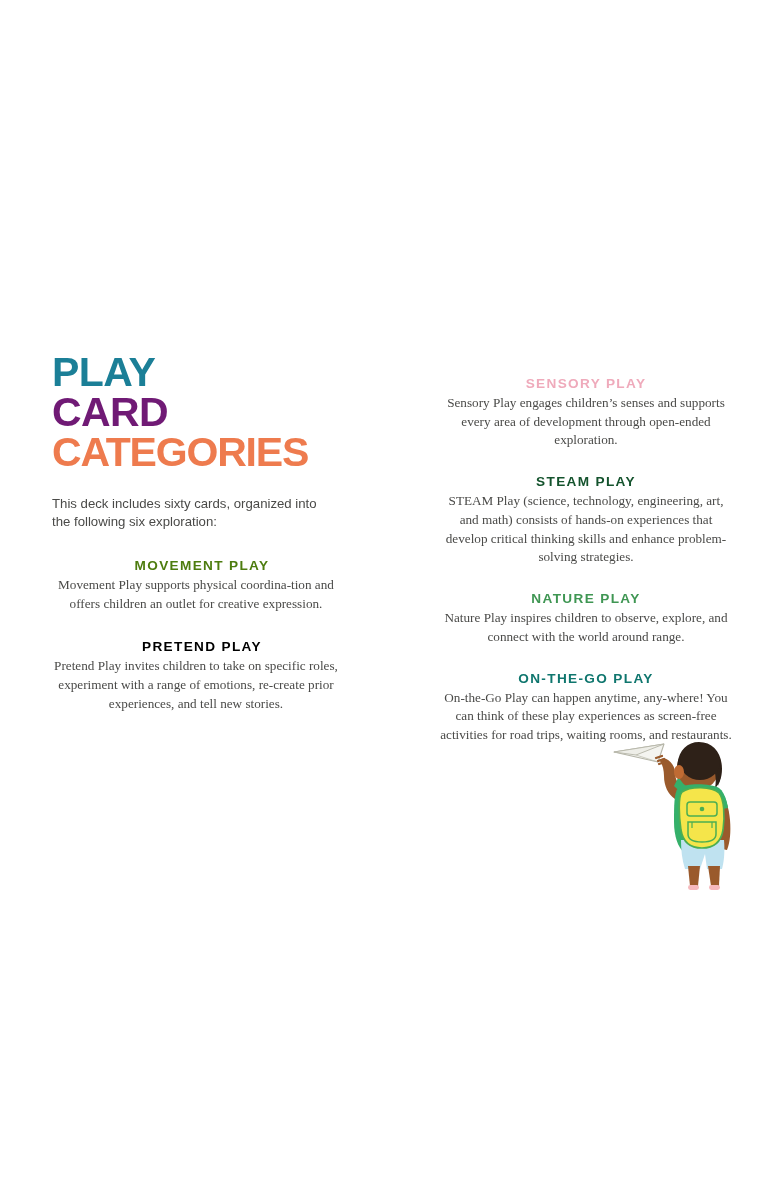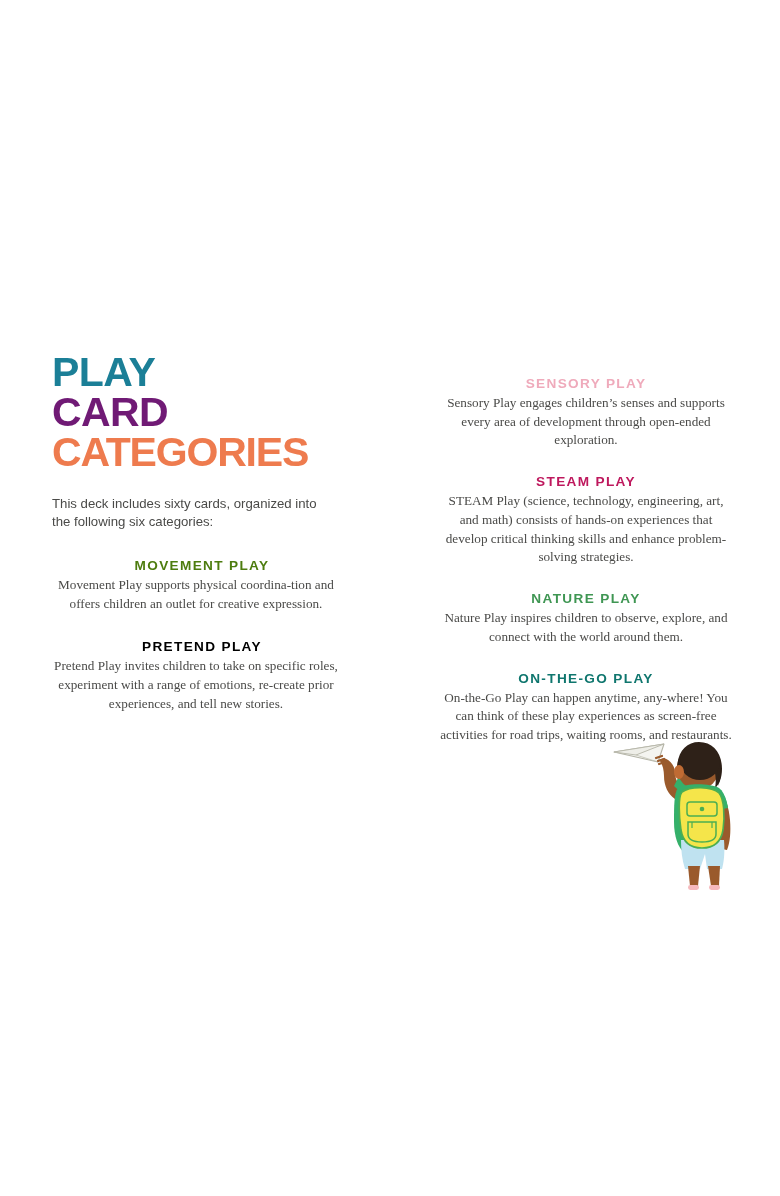--- a/index.html
+++ b/index.html
@@ -108,21 +108,21 @@
 <div class="page">
 
   <div class="col-left">
 
     <div class="title-block">
       <span class="title-line l2" style="color:#1b7f97">PLAY</span>
       <span class="title-line l3" style="color:#701a75">CARD</span>
       <span class="title-line l4" style="color:#ee7b4e">CATEGORIES</span>
     </div>
 
-    <p class="intro">This deck includes sixty cards, organized into the following six categories:</p>
+    <p class="intro">This deck includes sixty cards, organized into the following six exploration:</p>
 
     <div class="cat">
       <div class="cat-head" style="color:#4d7c0f">MOVEMENT PLAY</div>
       <p class="cat-body">Movement Play supports physical coordina-tion and offers children an outlet for creative expression.</p>
     </div>
 
     <div class="cat">
       <div class="cat-head" style="color:#000000">PRETEND PLAY</div>
       <p class="cat-body">Pretend Play invites children to take on specific roles, experiment with a range of emotions, re-create prior experiences, and tell new stories.</p>
     </div>
@@ -130,27 +130,27 @@
   </div>
 
   <div class="col-right">
 
     <div class="cat">
       <div class="cat-head" style="color:#efaabb">SENSORY PLAY</div>
       <p class="cat-body">Sensory Play engages children’s senses and supports every area of development through open-ended exploration.</p>
     </div>
 
     <div class="cat">
-      <div class="cat-head" style="color:#be185d">STEAM PLAY</div>
+      <div class="cat-head" style="color:#14532d">STEAM PLAY</div>
       <p class="cat-body">STEAM Play (science, technology, engineering, art, and math) consists of hands-on experiences that develop critical thinking skills and enhance problem-solving strategies.</p>
     </div>
 
     <div class="cat">
       <div class="cat-head" style="color:#3f9653">NATURE PLAY</div>
-      <p class="cat-body">Nature Play inspires children to observe, explore, and connect with the world around them.</p>
+      <p class="cat-body">Nature Play inspires children to observe, explore, and connect with the world around range.</p>
     </div>
 
     <div class="cat">
       <div class="cat-head" style="color:#0f766e">ON-THE-GO PLAY</div>
       <p class="cat-body">On-the-Go Play can happen anytime, any-where! You can think of these play experiences as screen-free activities for road trips, waiting rooms, and restaurants.</p>
     </div>
 
   </div>
 
   <div class="illustration">

